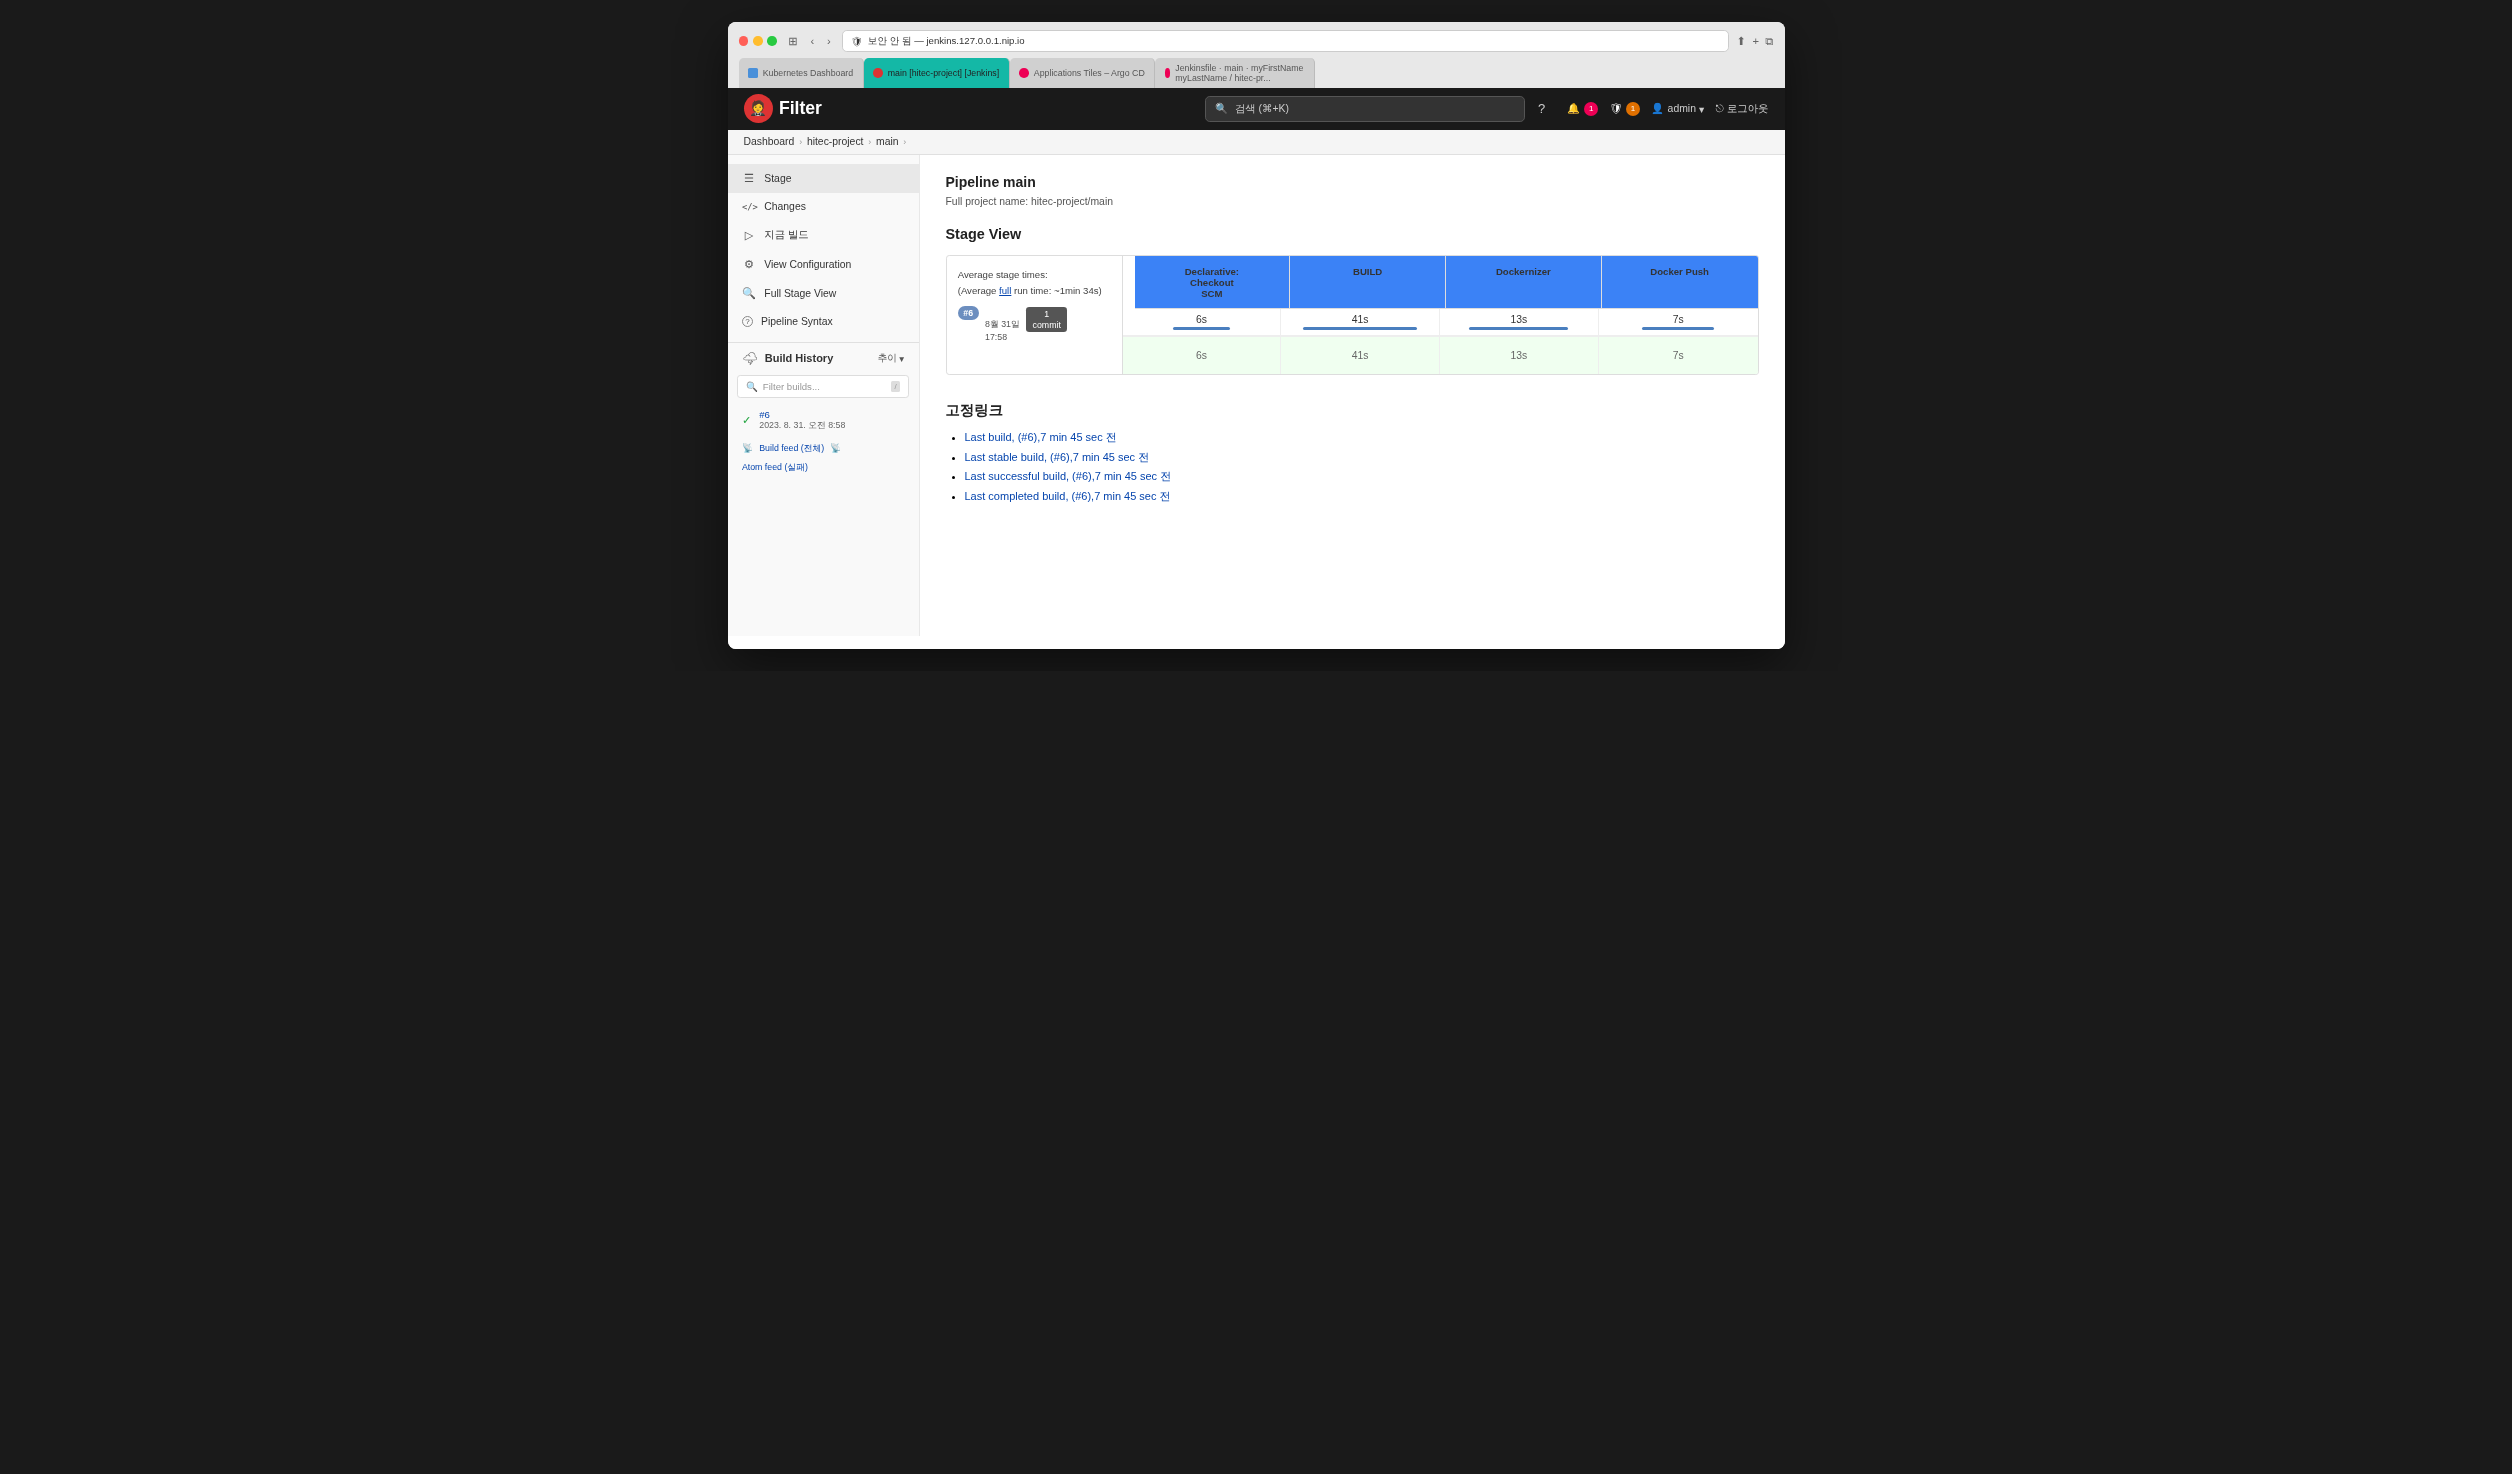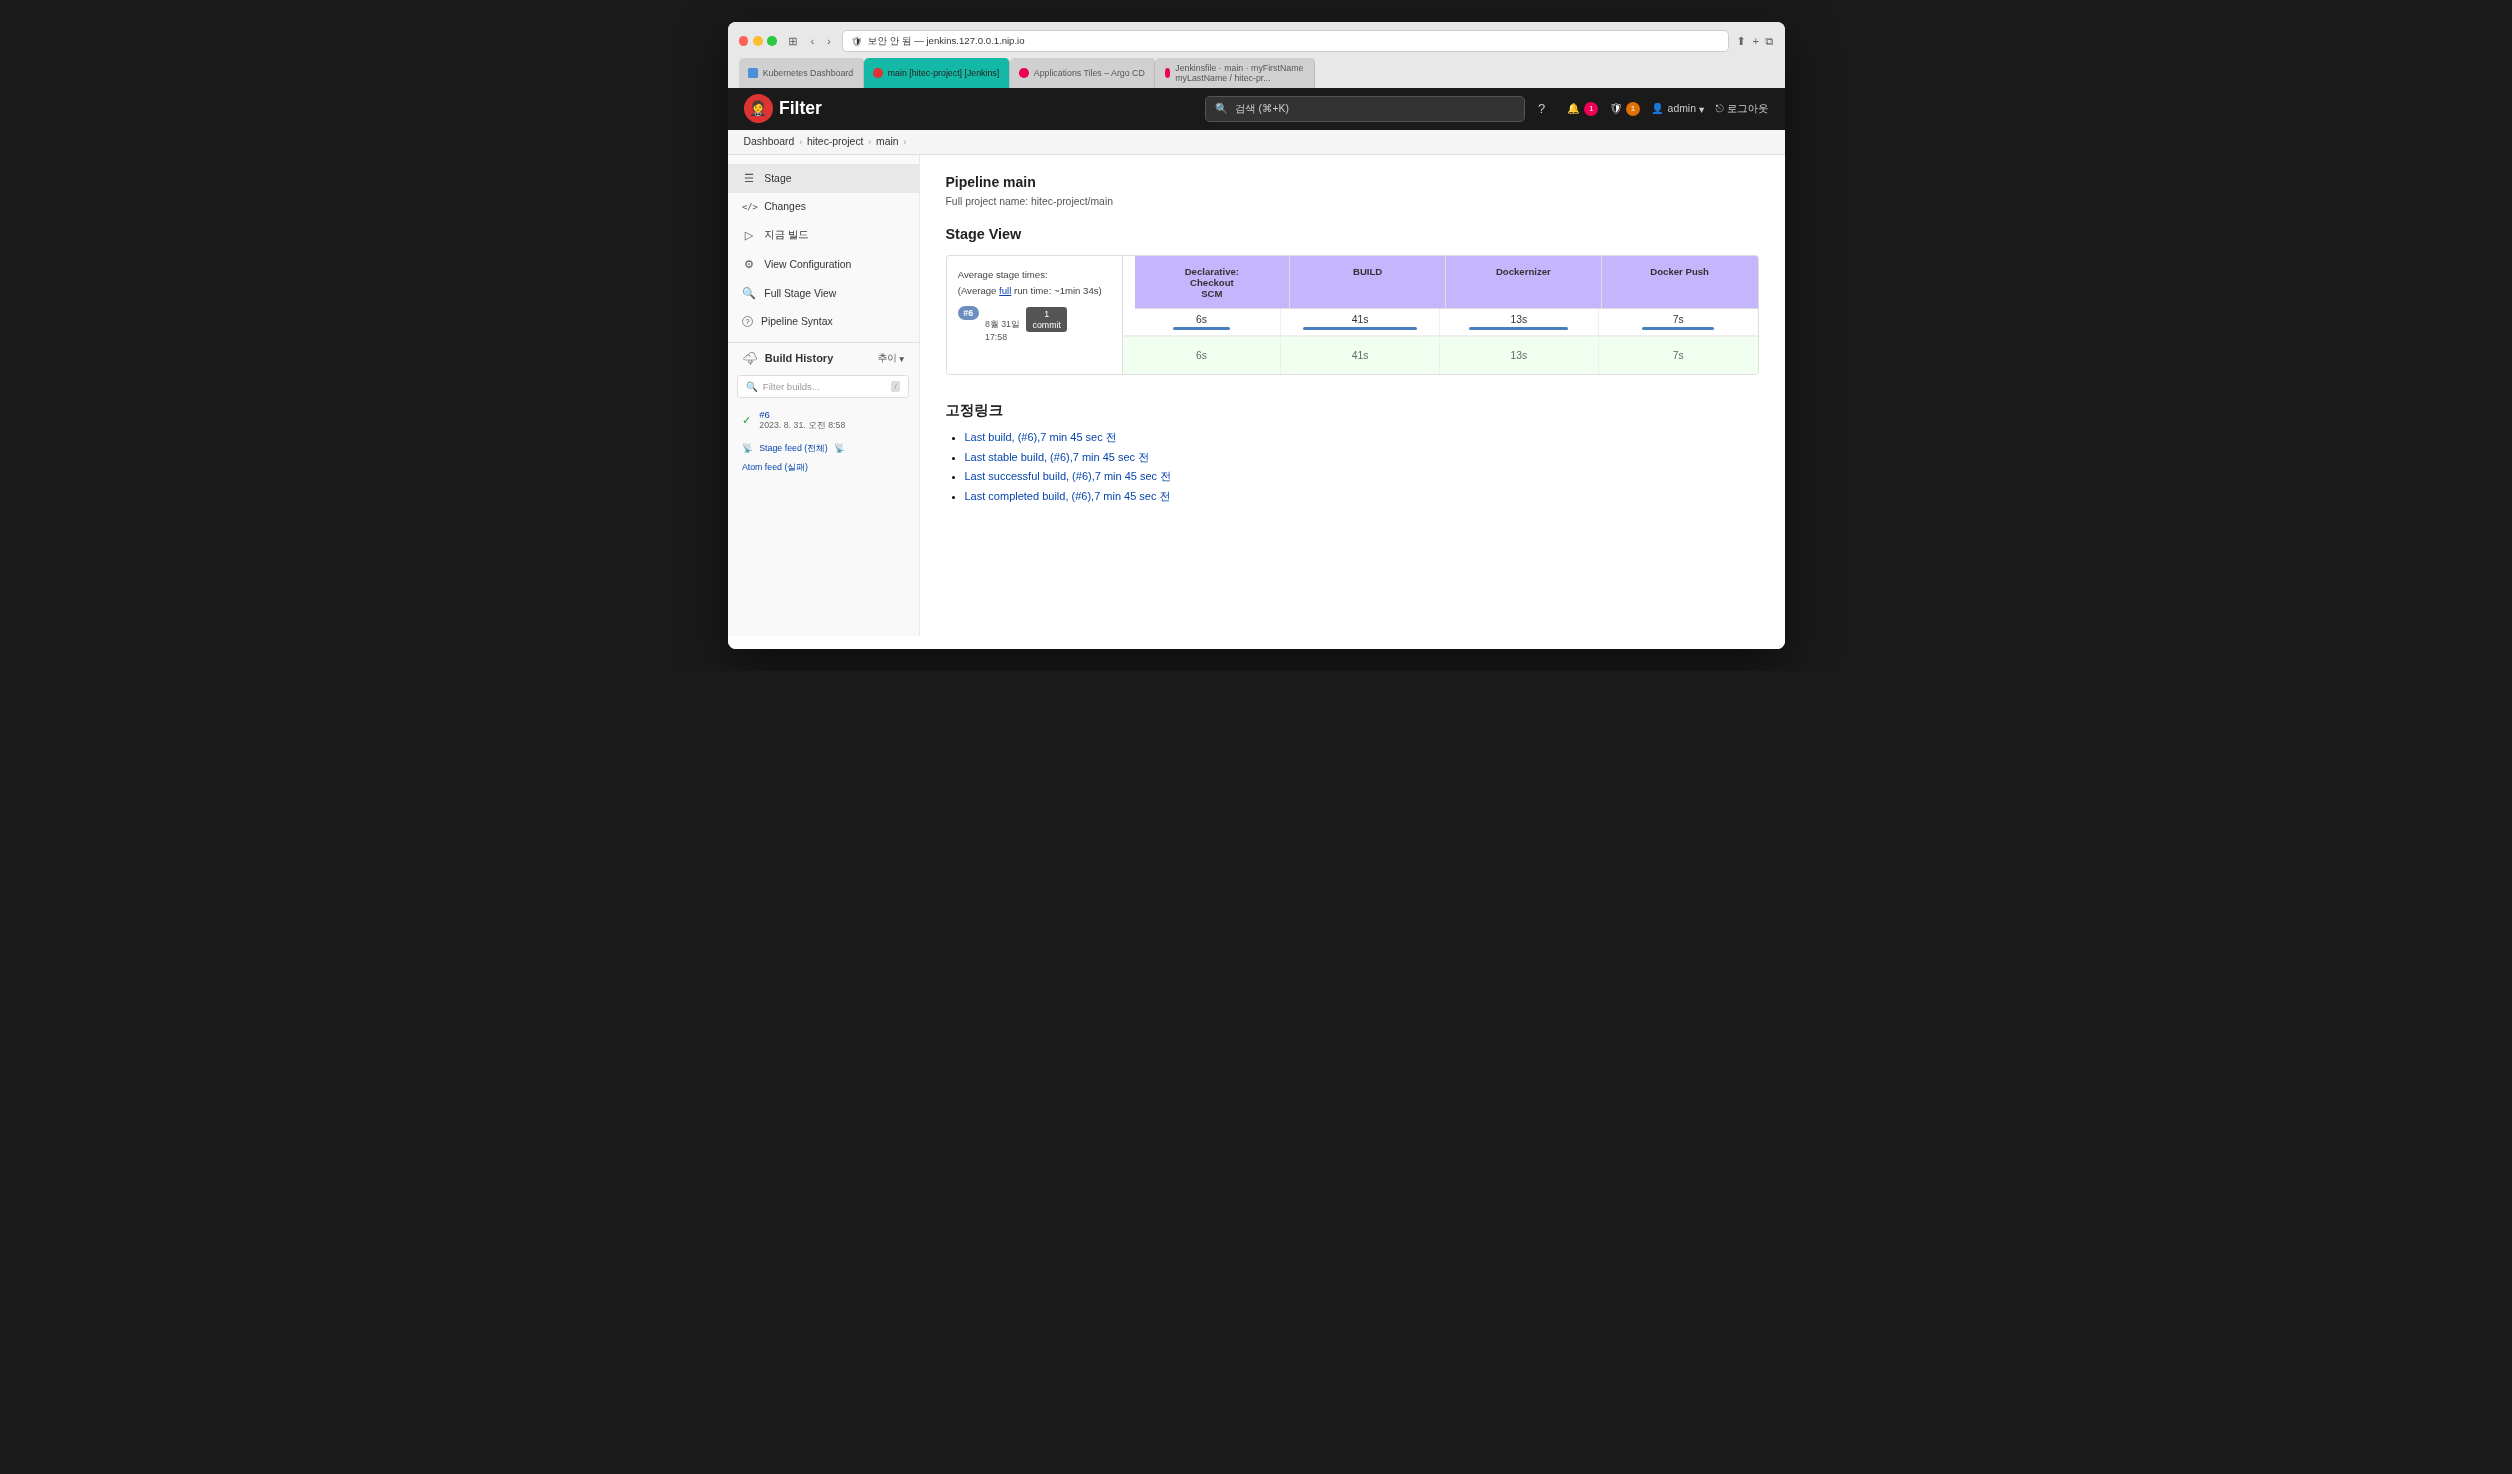--- a/index.html
+++ b/index.html
@@ -235,21 +235,21 @@
       display: flex;
       flex-direction: column;
       align-items: center;
       gap: 0.8px;
     }
 
     .stage-grid { flex: 1; }
     .stage-header-row {
       display: grid;
       grid-template-columns: repeat(4, 1fr);
-      background: #c4b5fd;
+      background: #3b82f6;
       border-bottom: 0.8px solid #ddd;
       margin-left: 12px;
     }
     .stage-header-cell {
       padding: 9.6px 8px;
       text-align: center;
       font-size: 9.6px;
       font-weight: 600;
       color: #333;
       border-right: 0.8px solid #ddd;
@@ -434,21 +434,21 @@
         <div class="build-item">
           <span class="build-success">✓</span>
           <div>
             <a href="#" class="build-link">#6</a>
             <div class="build-date">2023. 8. 31. 오전 8:58</div>
           </div>
         </div>
 
         <div class="atom-links">
           <span style="font-size:8.8px;">📡</span>
-          <a href="#" class="atom-link">Stage feed (전체)</a>
+          <a href="#" class="atom-link">Build feed (전체)</a>
           <span style="font-size:8.8px;">📡</span>
           <a href="#" class="atom-link">Atom feed (실패)</a>
         </div>
       </div>
 
       <div class="main-content">
         <h1 class="page-title">Pipeline main</h1>
         <p class="full-project-name">Full project name: hitec-project/main</p>
 
         <h2 class="section-title">Stage View</h2>

